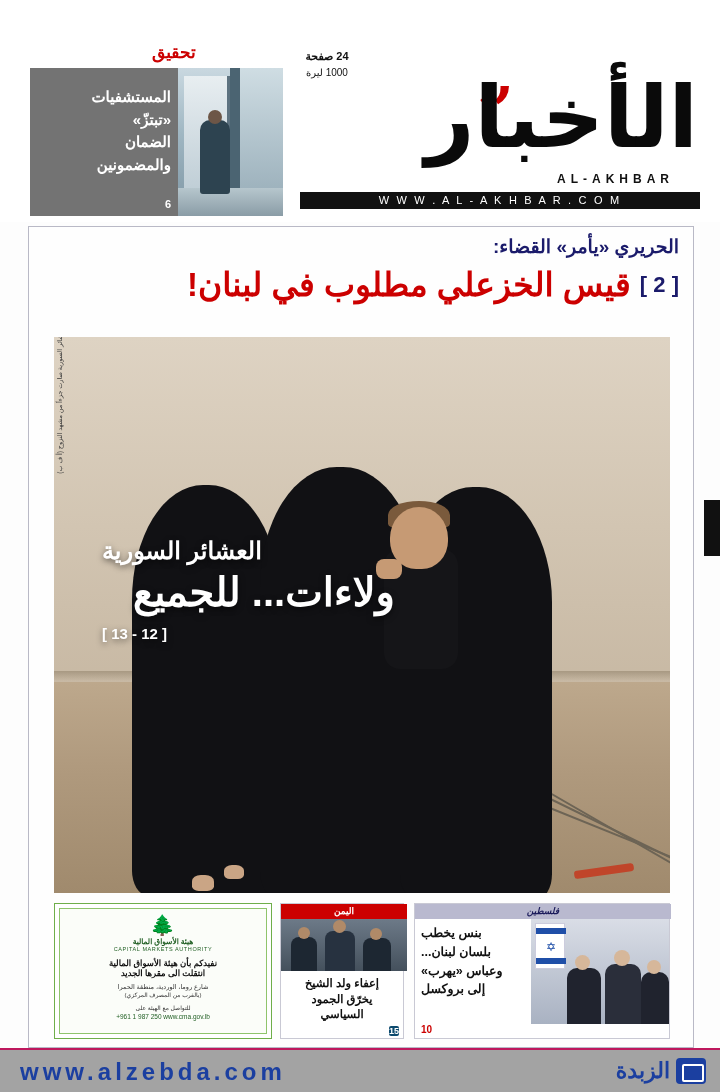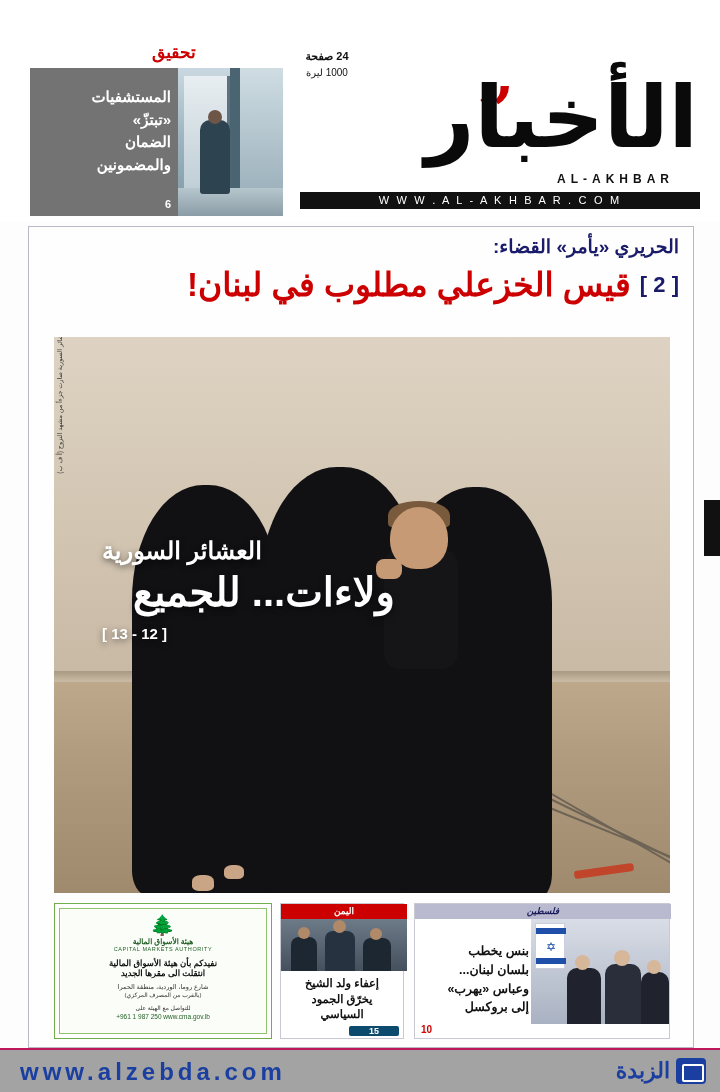--- a/index.html
+++ b/index.html
@@ -335,21 +335,21 @@
   .yemen-photo .h2 { left: 52px; bottom: 38px; width: 13px; height: 13px; }
   .yemen-photo .h3 { left: 89px; bottom: 31px; width: 12px; height: 12px; }
   .yemen-text {
     position: absolute; left: 4px; right: 4px; top: 72px;
     direction: rtl; text-align: center;
     font-size: 11.5px; font-weight: bold; color: #111; line-height: 1.35;
   }
   .yemen-page {
     position: absolute; right: 4px; bottom: 2px;
     font-size: 9px; color: #fff; font-weight: bold;
-    background: #0c4a6e; padding: 0 20px; border-radius: 2px;
+    background: #0c4a6e; padding: 0 0; border-radius: 2px;
   }
 
   
   .box-pal { left: 360px; width: 256px; }
   .pal-tag {
     position: absolute; left: 0; top: 0; width: 256px; height: 15px;
     background: #b9b9cf; color: #1b1b5b;
     font-size: 9px; font-weight: bold;
     text-align: center; line-height: 15px; direction: rtl; font-style: italic;
   }
@@ -375,22 +375,22 @@
   .pal-photo .s1 { left: 36px; width: 34px; height: 56px; }
   .pal-photo .s2 { left: 74px; width: 36px; height: 60px; background:#2a2e3a; }
   .pal-photo .s3 { left: 110px; width: 28px; height: 52px; }
   .pal-photo .f {
     position: absolute; border-radius: 50%; background: #d6b79a;
   }
   .pal-photo .f1 { left: 44px; bottom: 54px; width: 15px; height: 15px; }
   .pal-photo .f2 { left: 83px; bottom: 58px; width: 16px; height: 16px; }
   .pal-photo .f3 { left: 116px; bottom: 50px; width: 14px; height: 14px; }
   .pal-text {
-    position: absolute; left: 6px; top: 38px; width: 108px;
-    direction: rtl; text-align: right;
+    position: absolute; left: 6px; top: 20px; width: 108px;
+    direction: rtl; text-align: left;
     font-size: 12.5px; font-weight: bold; color: #111; line-height: 1.5;
   }
   .pal-page {
     position: absolute; left: 6px; bottom: 3px;
     font-size: 10px; color: #cc0000; font-weight: bold;
   }
 
   
   .edge-bar {
     position: absolute; right: 0; top: 500px;

